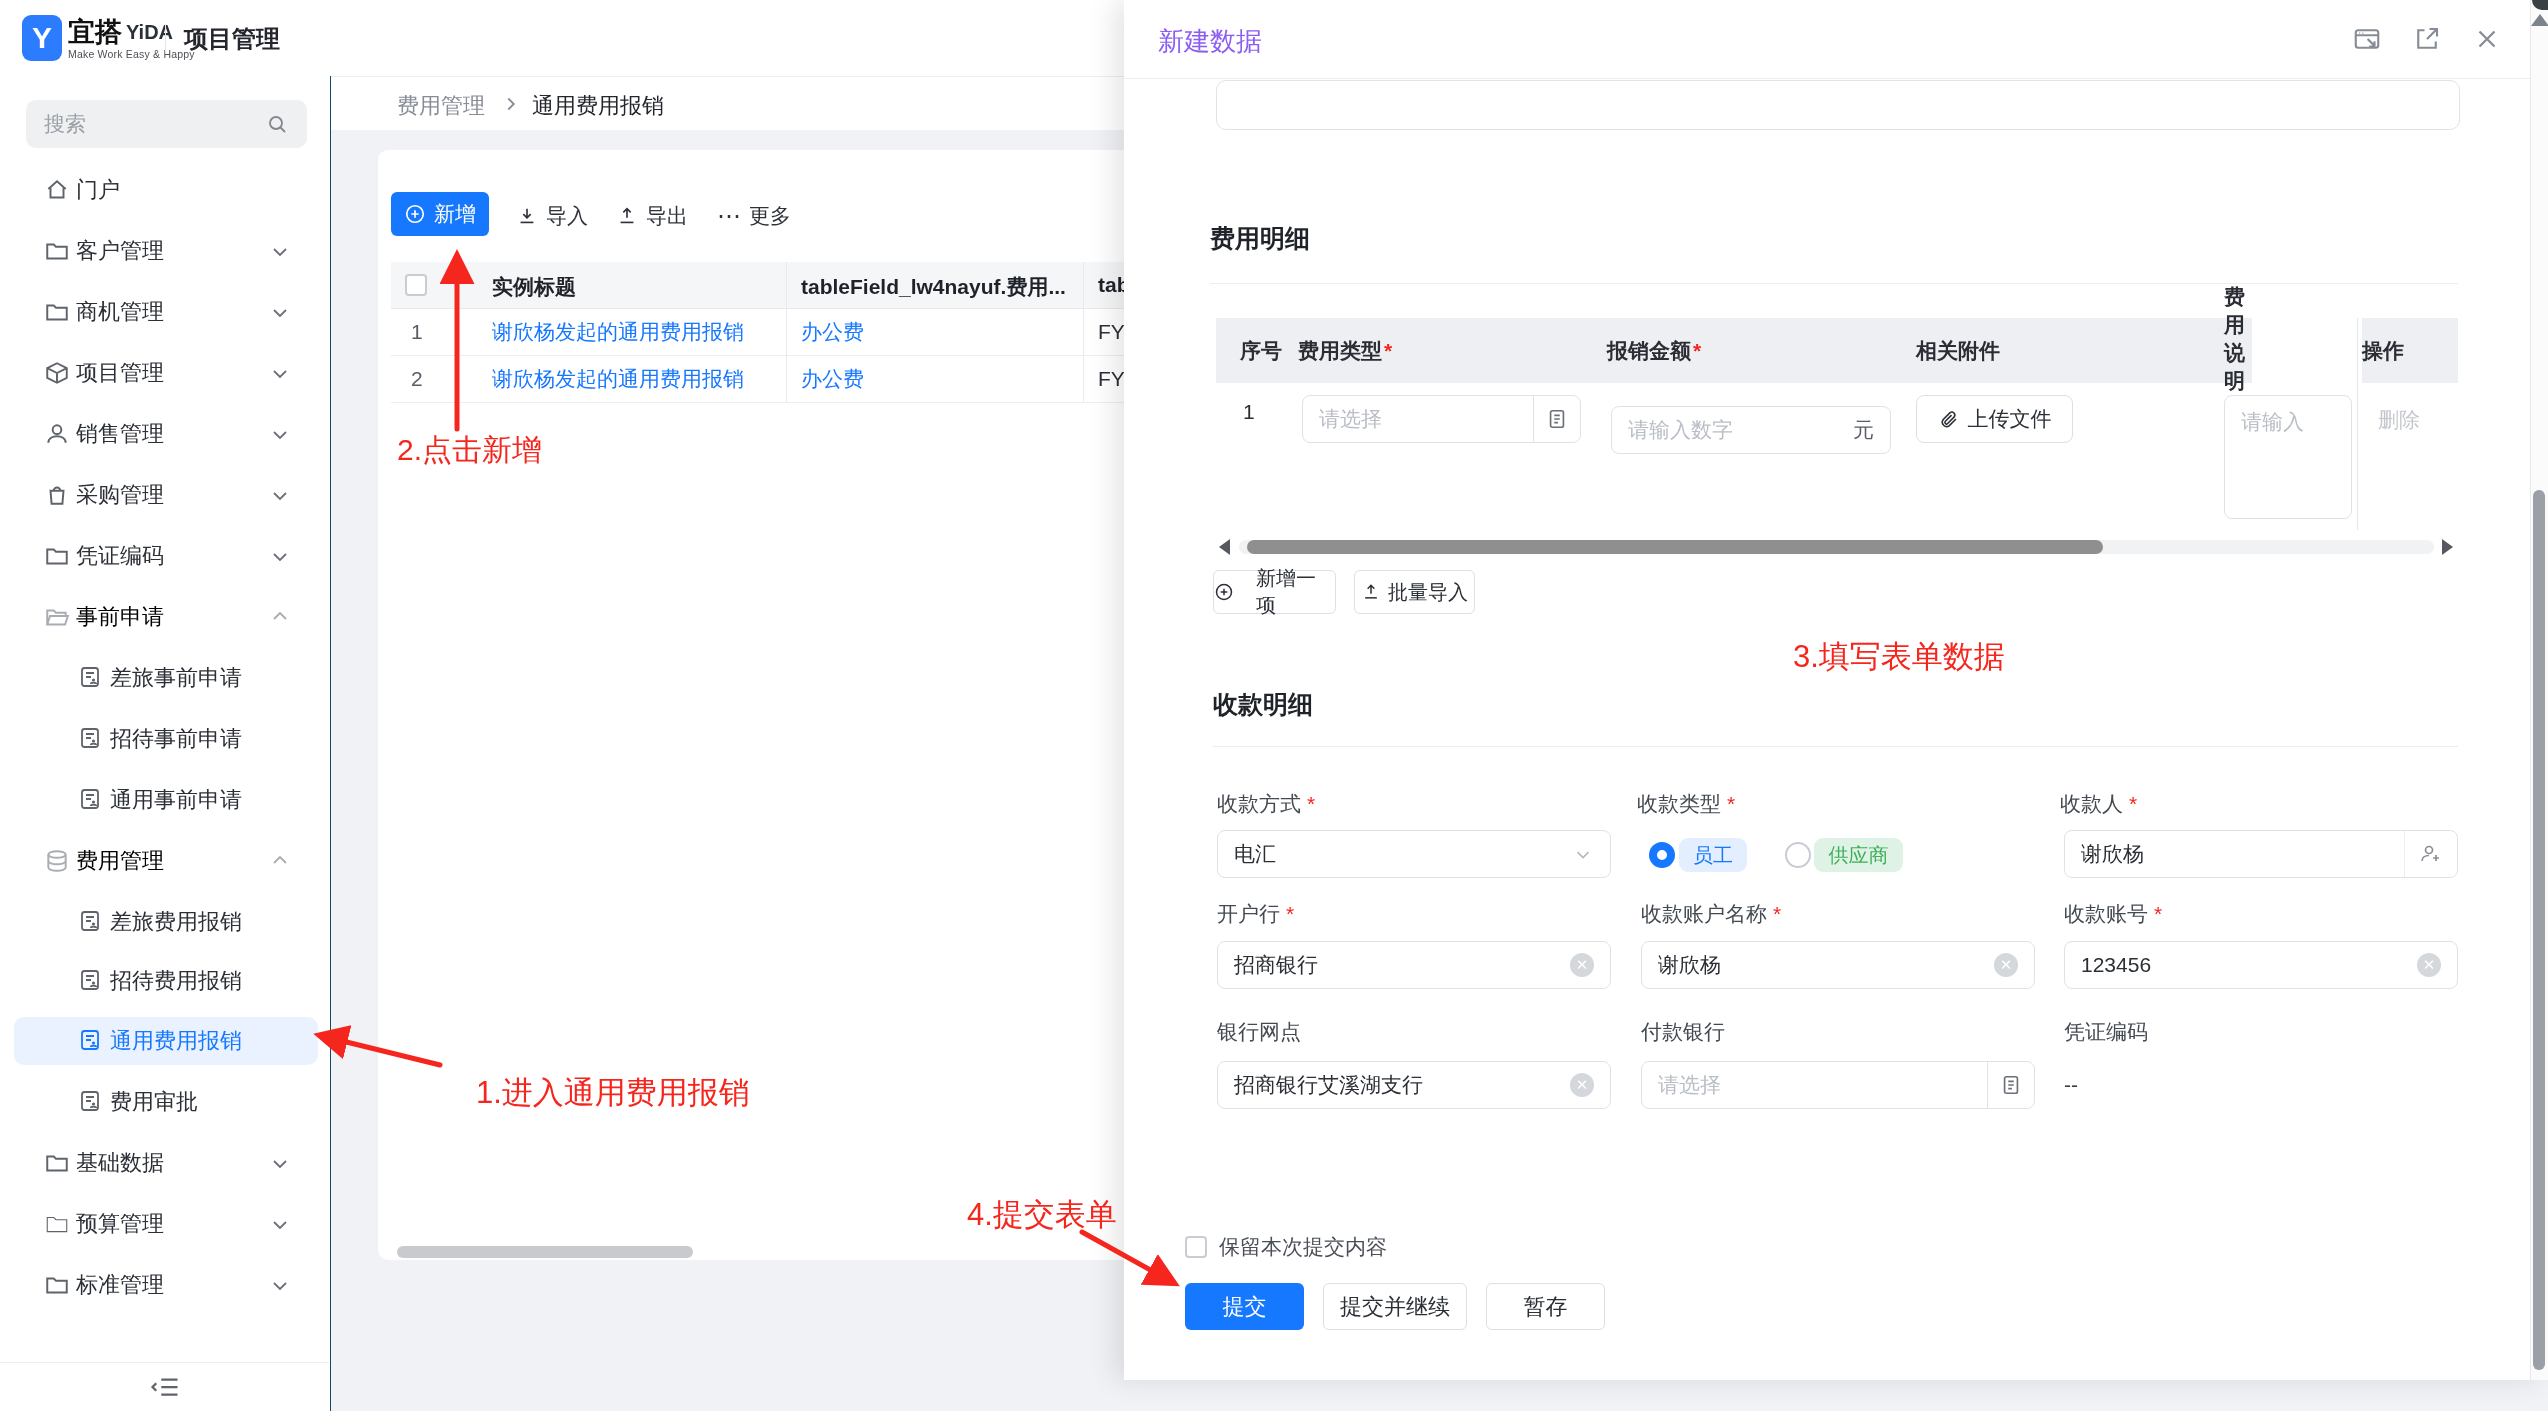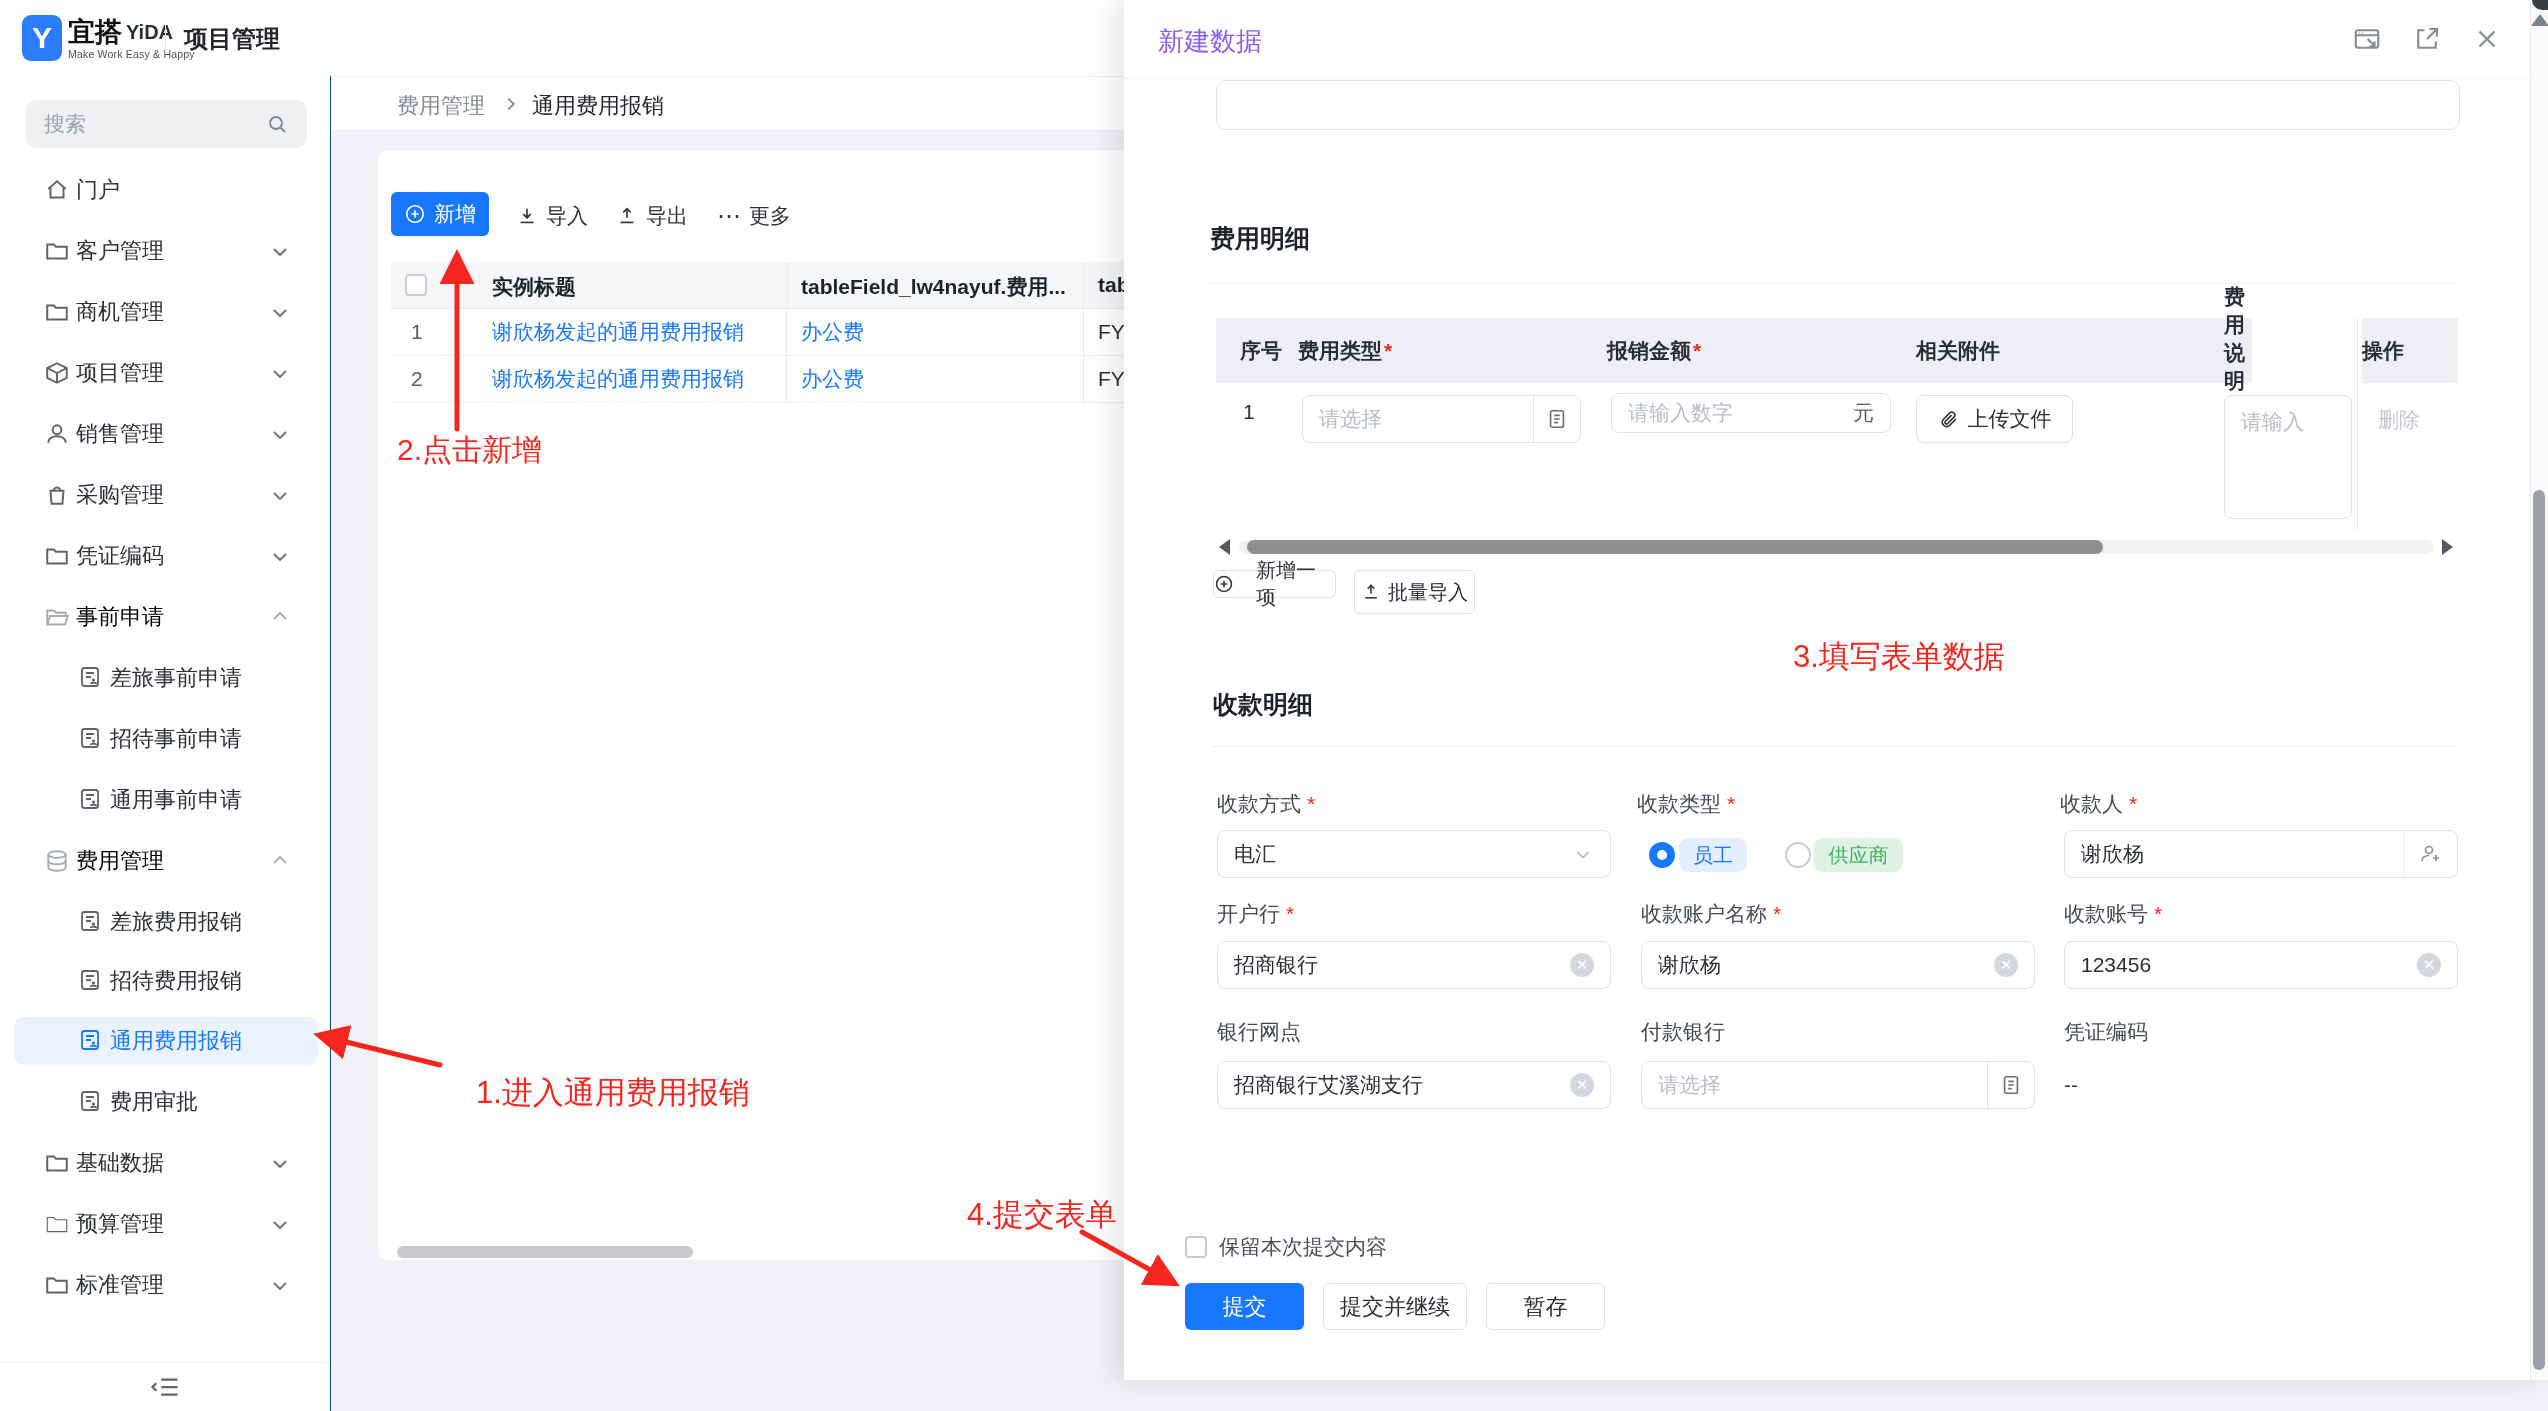--- a/index.html
+++ b/index.html
@@ -444,21 +444,21 @@
   <span class="ab" style="left:119px;top:400px;font-size:21px;color:#2b2f36">1</span>
   <div class="ctl" style="left:178px;top:395px;width:279px;height:48px;padding-right:60px">
     <span class="ph">请选择</span>
     <span class="addon">
       <svg width="22" height="22" viewBox="0 0 24 24" fill="none" stroke="currentColor" stroke-width="1.8">
           <rect x="5" y="3" width="14" height="18" rx="2"></rect>
           <path d="M9 8 h6 M9 12 h6 M9 16 h4"></path>
         </svg>
       </span>
   </div>
-  <div class="ctl" style="left:487px;top:393px;width:280px;height:40px">
+  <div class="ctl" style="left:487px;top:406px;width:280px;height:48px">
     <span class="ph">请输入数字</span>
     <span style="margin-left:auto;color:#585d66">元</span>
   </div>
   <div class="ab btn btn-pln" style="left:792px;top:395px;width:157px;height:48px;gap:9px;border-radius:8px">
     <span>
       <svg width="21" height="21" viewBox="0 0 24 24" fill="none" stroke="#2b2f36" stroke-width="1.8">
           <path d="M20.5 11.5 L13 19 a5 5 0 0 1 -7 -7 l7.5-7.5 a3.4 3.4 0 0 1 4.8 4.8 L11 16.6 a1.8 1.8 0 0 1 -2.6 -2.6 L15.5 7"></path>
         </svg>
       </span>
     <span>上传文件</span>
@@ -466,21 +466,21 @@
   <div class="ctl" style="left:1100px;top:395px;width:128px;height:124px;align-items:flex-start;padding-top:12px">
     <span class="ph">请输入</span>
   </div>
   <span class="ab" style="left:1254px;top:406px;font-size:21px;color:#c3c7cd">删除</span>
 
   <div class="ab tri-l" style="left:95px;top:539px"></div>
   <div class="ab" style="left:115px;top:540px;width:1195px;height:14px;border-radius:7px;background:#f1f2f3"></div>
   <div class="mthumb" style="left:123px;top:540px;width:856px;height:14px"></div>
   <div class="ab tri-r" style="left:1318px;top:539px"></div>
 
-  <div class="ab btn btn-pln" style="left:89px;top:570px;width:123px;height:28px;gap:22px;font-size:20px">
+  <div class="ab btn btn-pln" style="left:89px;top:570px;width:123px;height:44px;gap:22px;font-size:20px">
     <span>
         <svg width="20" height="20" viewBox="0 0 24 24" fill="none" stroke="#2b2f36" stroke-width="1.8">
           <circle cx="12" cy="12" r="9"></circle>
           <path d="M12 8 v8 M8 12 h8"></path>
         </svg>
       </span>
     <span>新增一项</span>
   </div>
   <div class="ab btn btn-pln" style="left:230px;top:570px;width:121px;height:44px;gap:7px;font-size:20px">
     <span>

